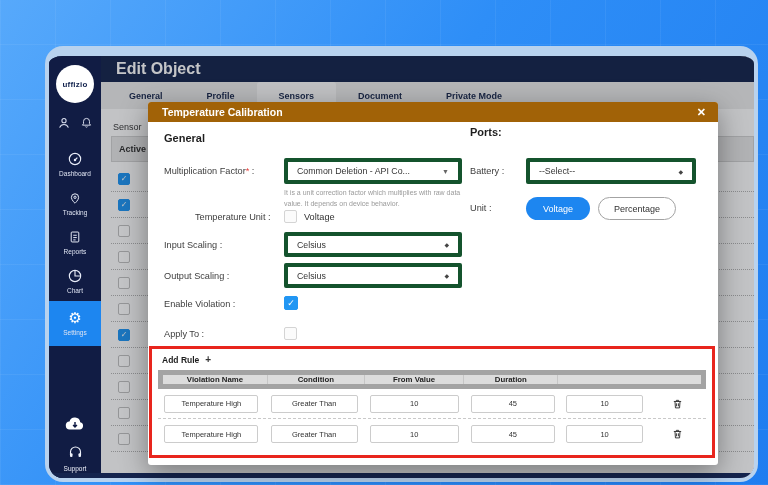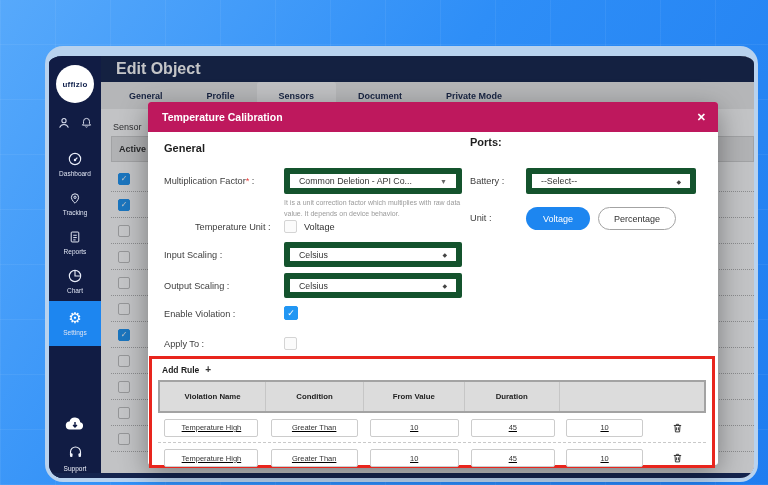--- a/index.html
+++ b/index.html
@@ -52,55 +52,55 @@
   .sensor-header .hc { width:40px; padding-left:7px; font-size:9px; font-weight:600; color:#333; overflow:hidden; white-space:nowrap; }
   .sensor-rows { position:absolute; left:10px; right:0; top:57px; }
   .sensor-row { height:26px; border-bottom:1px dotted #b5b5b5; display:flex; align-items:center; }
   .cb { width:12px; height:12px; margin-left:7px; border:1.5px solid #c2c2c2; border-radius:2px; background:#fff;
     display:flex; align-items:center; justify-content:center; font-size:8px; color:#fff; cursor:pointer; }
   .cb.checked { background:#2196f3; border-color:#2196f3; }
 
   
   .modal { position:absolute; left:148px; top:102px; width:570px; height:363px; z-index:10;
     background:#fff; border-radius:3px; box-shadow:0 8px 28px rgba(0,0,0,.38); }
-  .modal-header { height:30px; background:#be185d; border-radius:3px 3px 0 0; display:flex; align-items:center; }
+  .modal-header { height:20px; background:#a16207; border-radius:3px 3px 0 0; display:flex; align-items:center; }
   .modal-title { padding-left:14px; color:#fff; font-size:10.5px; font-weight:bold; }
   .modal-close { margin-left:auto; margin-right:12px; color:#fff; font-size:11px; font-weight:bold; cursor:pointer; }
   .modal-body { position:relative; height:338px; }
 
   .sec-heading { position:absolute; font-size:11px; font-weight:bold; color:#1e1e1e; }
   .f-label { position:absolute; font-size:9.2px; color:#3d3d3d; }
   .req { color:#e53935; }
-  .select { position:absolute; height:26px; border:6px solid #14532d; border-radius:2px; background:#fff;
+  .select { position:absolute; height:26px; border:4px solid #14532d; border-radius:2px; background:#fff;
     display:flex; align-items:center; padding:0 9px; font-size:8.8px; color:#333; cursor:pointer; }
   .select .val { flex:1; white-space:nowrap; overflow:hidden; }
   .caret { font-size:7px; color:#666; margin-left:6px; }
   .mini-ind { font-size:6px; color:#444; margin-left:6px; }
   .helper { position:absolute; font-size:7px; line-height:1.5; color:#9a9a9a; }
   .m-cb { position:absolute; width:13px; height:13px; border:1.5px solid #d4d4d4; border-radius:2px; background:#fbfbfb;
     display:flex; align-items:center; justify-content:center; font-size:9px; color:#fff; cursor:pointer; }
   .m-cb.checked { background:#2196f3; border-color:#2196f3; }
   .cb-text { position:absolute; font-size:9.2px; color:#333; }
   .pill { position:absolute; height:23px; border-radius:12px; display:flex; align-items:center; justify-content:center;
     font-size:9px; cursor:pointer; }
   .pill.on { background:#1d86f0; color:#fff; }
   .pill.off { background:#fff; color:#333; border:1px solid #a3a3a3; }
 
   
   .rules-box { position:absolute; left:1px; top:224px; width:566px; height:112px;
     border:3px solid #e8251d; background:#fff; }
   .rules-title { position:absolute; left:10px; top:5px; font-size:8.5px; font-weight:bold; color:#1e1e1e; }
   .rules-plus { font-weight:bold; font-size:10px; color:#333; margin-left:6px; cursor:pointer; }
   .rules-table { position:absolute; left:6px; right:6px; top:21px; }
-  .r-head { display:grid; grid-template-columns:19.5% 18% 18.5% 17.5% 16% 10.5%; height:33px;
-    background:#dcdcdc; border:2px solid #a3a3a3; }
+  .r-head { display:grid; grid-template-columns:19.5% 18% 18.5% 17.5% 16% 10.5%; height:19px;
+    background:#dcdcdc; border:5px solid #a3a3a3; }
   .r-head .hcell { display:flex; align-items:center; justify-content:center; font-size:7.8px; font-weight:600; color:#222;
     border-right:1px solid #c6c6c6; }
   .r-head .hcell:last-child { border-right:none; }
-  .r-row { display:grid; grid-template-columns:19.5% 18% 18.5% 17.5% 16% 10.5%; height:30px; align-items:center;text-decoration:underline; }
+  .r-row { display:grid; grid-template-columns:19.5% 18% 18.5% 17.5% 16% 10.5%; height:30px; align-items:center; }
   .r-row.dashed { border-bottom:1px dashed #c9c9c9; }
   .r-cell { display:flex; align-items:center; justify-content:center; }
   .r-input { width:88%; height:18px; border:1px solid #cccccc; border-radius:2px; background:#fff;
     display:flex; align-items:center; justify-content:center; font-size:7.5px; color:#333; }
   .trash { color:#2b2b2b; cursor:pointer; display:flex; }
 </style>
 </head>
 <body>
 
 <div class="stage">

